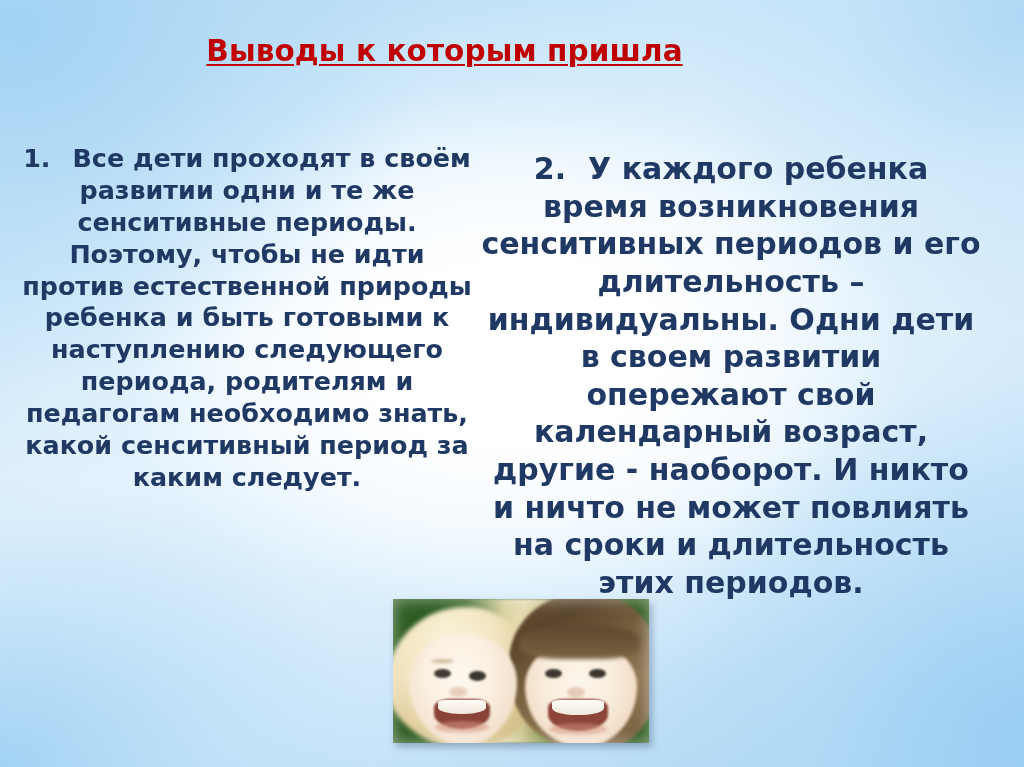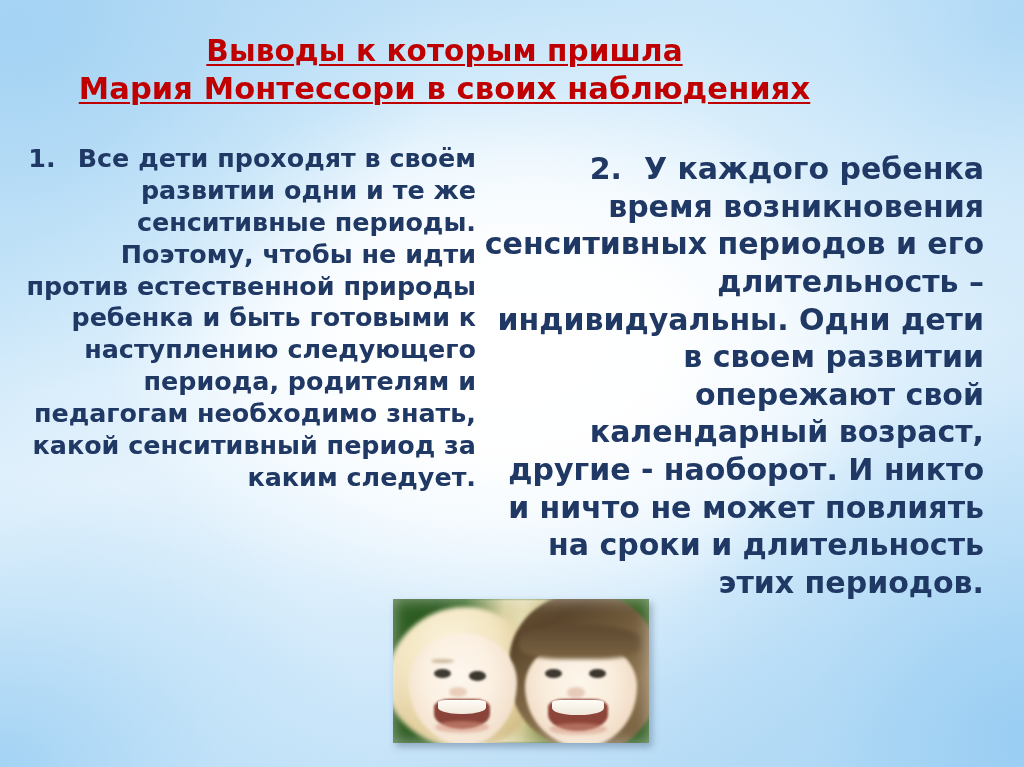--- a/index.html
+++ b/index.html
@@ -98,21 +98,21 @@
   .title-line.l2 {
     font-size: 30.5px;
     margin-top: 5px;
   }
 
   
   .col {
     position: absolute;
     color: #1F3864;
     font-weight: bold;
-    text-align: right;
+    text-align: center;
     line-height: 1.255;
   }
   .col-left {
     left: 18px;
     top: 143px;
     width: 458px;
     font-size: 25.4px;
   }
   .col-right {
     left: 478px;
@@ -322,21 +322,20 @@
   <div class="bg-base"></div>
   <div class="bg-tint-tl"></div>
   <div class="bg-tint-tr"></div>
   <div class="bg-tint-bl"></div>
   <div class="bg-tint-br"></div>
 
   <div class="content">
 
     <div class="title-block">
       <div class="title-line l1"><span class="u">Выводы к которым пришла</span></div>
-      <div class="title-line l2"><span class="u">Мария Монтессори в своих наблюдениях</span></div>
     </div>
 
     <div class="col col-left"><span class="num">1.</span><span class="num-gap"></span><span>Все дети проходят в своём развитии одни и те же сенситивные периоды. Поэтому, чтобы не идти против естественной природы ребенка и быть готовыми к наступлению следующего периода, родителям и педагогам необходимо знать, какой сенситивный период за каким следует.</span></div>
 
     <div class="col col-right"><span class="num">2.</span><span class="num-gap"></span><span>У каждого ребенка время возникновения сенситивных периодов и его длительность – индивидуальны. Одни дети в своем развитии опережают свой календарный возраст, другие - наоборот. И никто и ничто не может повлиять на сроки и длительность этих периодов.</span></div>
 
     <div class="photo-wrap">
       <div class="photo">
         <div class="ph-bg"></div>
         <div class="ph-leftkid-hair"></div>

